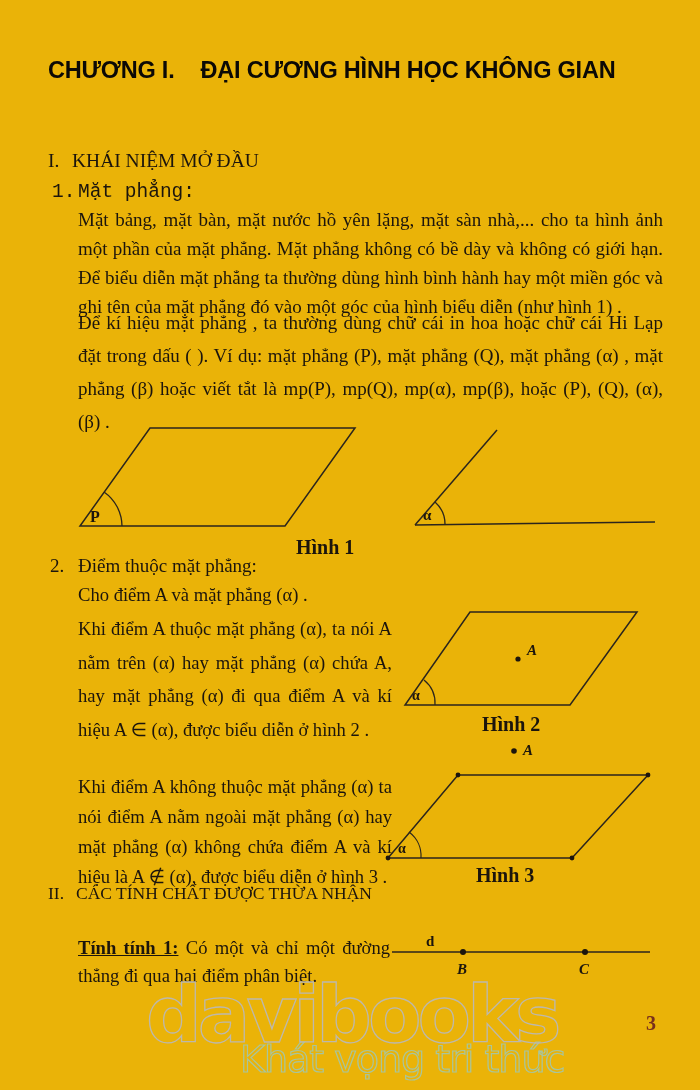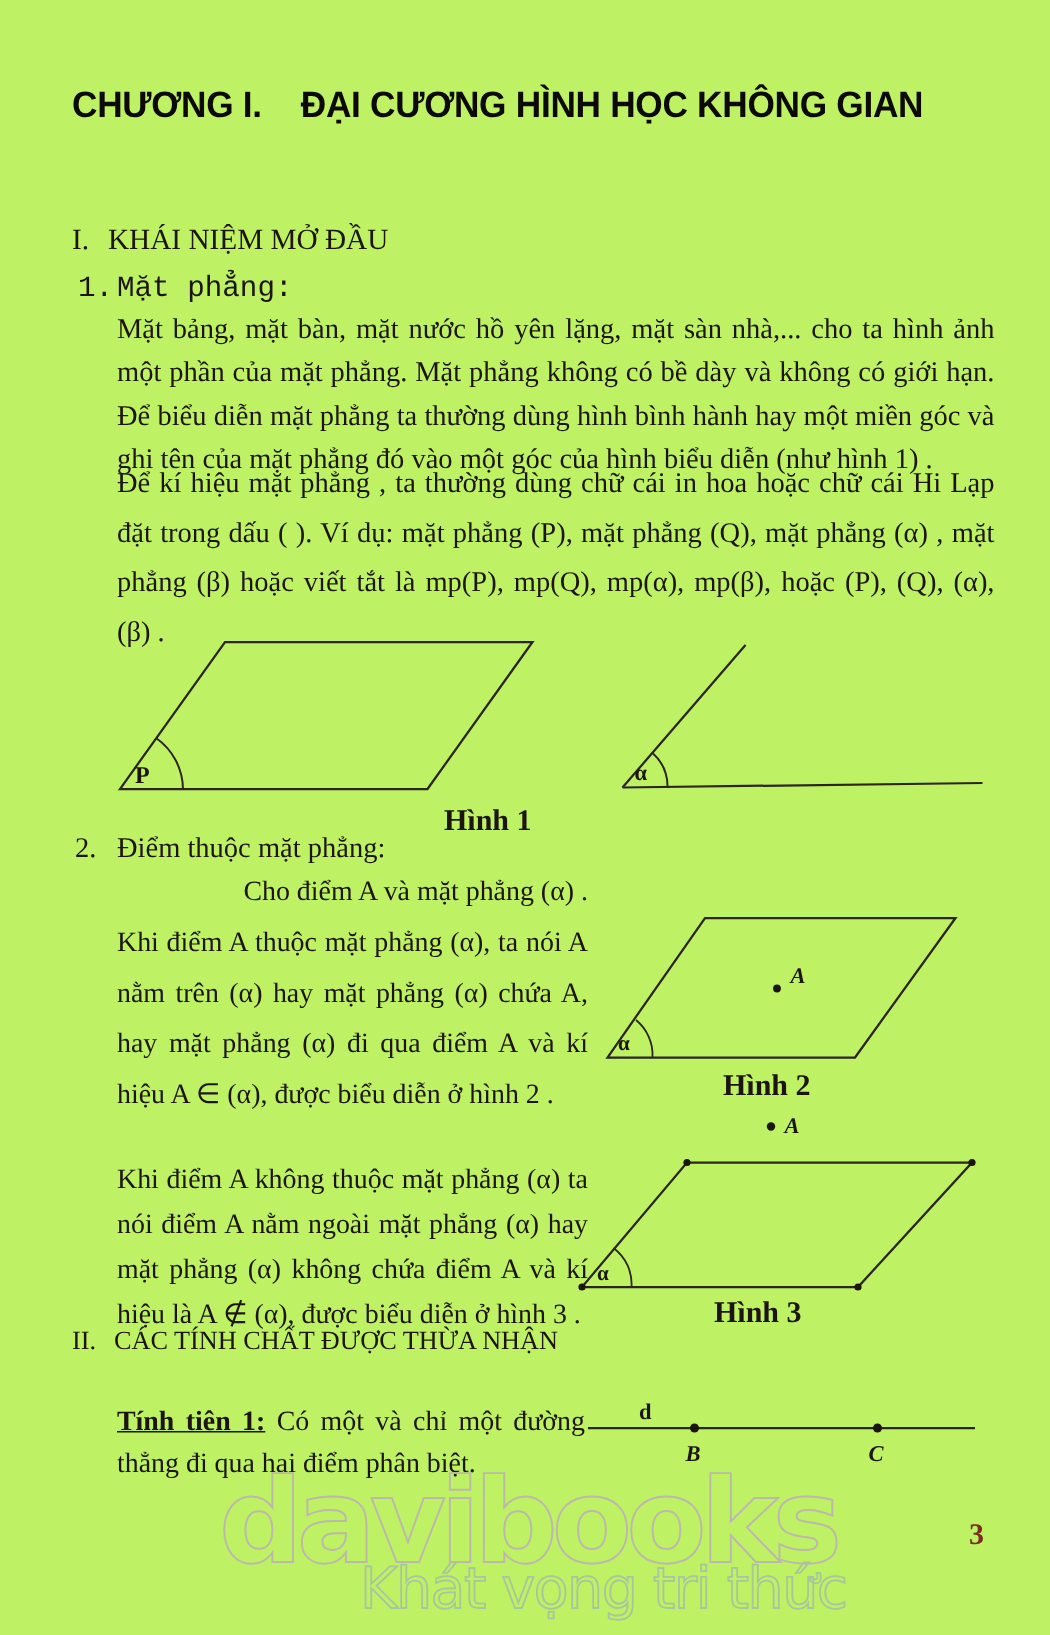--- a/index.html
+++ b/index.html
@@ -1,18 +1,18 @@
 <!DOCTYPE html>
 <html><head>
 <meta charset="utf-8">
 <style>
   html,body { margin:0; padding:0; background:#ffffff; }
   .page {
     position:relative; width:700px; height:1090px;
-    background:#bef264;
+    background:#eab308;
     font-family:"Liberation Serif", serif;
     color:#1c150d; overflow:hidden;
   }
   .abs { position:absolute; }
 
   
   .chapter {
     left:48px; top:56px; display:flex; gap:26px;
     font-family:"Liberation Sans", sans-serif;
     font-weight:900; font-size:23.5px; letter-spacing:-0.2px;
@@ -87,21 +87,21 @@
     <path d="M 47 97 A 30 30 0 0 0 37 74" fill="none" stroke="#2b251d" stroke-width="1.3"></path>
     <text x="25" y="92" font-size="15" font-weight="bold" fill="#1c150d">α</text>
   </svg>
 
   <div class="abs figcap" style="left:296px; top:536px;">Hình 1</div>
 
   <div class="abs sec-head" style="left:50px; top:555px; font-size:19px;">
     <span class="num" style="width:28px;">2.</span><span>Điểm thuộc mặt phẳng:</span>
   </div>
 
-  <div class="abs colpara" style="left:78px; top:584px; width:314px; text-align:right;">Cho điểm A và mặt phẳng (α) .</div>
+  <div class="abs colpara" style="left:78px; top:584px; width:314px; text-align:left;">Cho điểm A và mặt phẳng (α) .</div>
 
   <div class="abs colpara" style="left:78px; top:612px; width:314px; line-height:33.5px;">Khi điểm A thuộc mặt phẳng (α), ta nói A nằm trên (α) hay mặt phẳng (α) chứa A, hay mặt phẳng (α) đi qua điểm A và kí hiệu A ∈ (α), được biểu diễn ở hình 2 .</div>
 
   <div class="abs colpara" style="left:78px; top:772px; width:314px; line-height:30px;">Khi điểm A không thuộc mặt phẳng (α) ta nói điểm A nằm ngoài mặt phẳng (α) hay mặt phẳng (α) không chứa điểm A và kí hiệu là A ∉ (α), được biểu diễn ở hình 3 .</div>
 
   <svg class="abs" style="left:385px; top:593px;" width="272" height="118" viewBox="0 0 272 118">
     <polygon points="85,19 252,19 185,112 20,112" fill="none" stroke="#2b251d" stroke-width="1.5"></polygon>
     <path d="M 50 112 A 30 30 0 0 0 39 87" fill="none" stroke="#2b251d" stroke-width="1.2"></path>
     <text x="27" y="107" font-size="14" font-weight="bold" fill="#1c150d">α</text>
     <circle cx="133" cy="66" r="2.6" fill="#1c150d"></circle>
@@ -120,21 +120,21 @@
     <path d="M 38 120 A 30 30 0 0 0 26 94" fill="none" stroke="#2b251d" stroke-width="1.2"></path>
     <text x="15" y="115" font-size="14" font-weight="bold" fill="#1c150d">α</text>
   </svg>
   <div class="abs figcap" style="left:476px; top:864px;">Hình 3</div>
 
   <div class="abs sec-head" style="left:48px; top:883px; font-size:17.5px;">
     <span class="num" style="width:28px;">II.</span><span>CÁC TÍNH CHẤT ĐƯỢC THỪA NHẬN</span>
   </div>
 
   <div class="abs colpara" style="left:78px; top:934px; width:312px; line-height:28px;">
-    <span class="tc-label">Tính tiên 1:</span><span> Có một và chỉ một đường thẳng đi qua hai điểm phân biệt.</span>
+    <span class="tc-label">Tính tính 1:</span><span> Có một và chỉ một đường thẳng đi qua hai điểm phân biệt.</span>
   </div>
 
   <svg class="abs" style="left:388px; top:924px;" width="270" height="55" viewBox="0 0 270 55">
     <line x1="4" y1="28" x2="262" y2="28" stroke="#2b251d" stroke-width="1.5"></line>
     <text x="38" y="22" font-size="15" font-weight="bold" fill="#1c150d">d</text>
     <circle cx="75" cy="28" r="3" fill="#1c150d"></circle>
     <text x="69" y="50" font-size="15" font-style="italic" font-weight="bold" fill="#1c150d">B</text>
     <circle cx="197" cy="28" r="3" fill="#1c150d"></circle>
     <text x="191" y="50" font-size="15" font-style="italic" font-weight="bold" fill="#1c150d">C</text>
   </svg>

